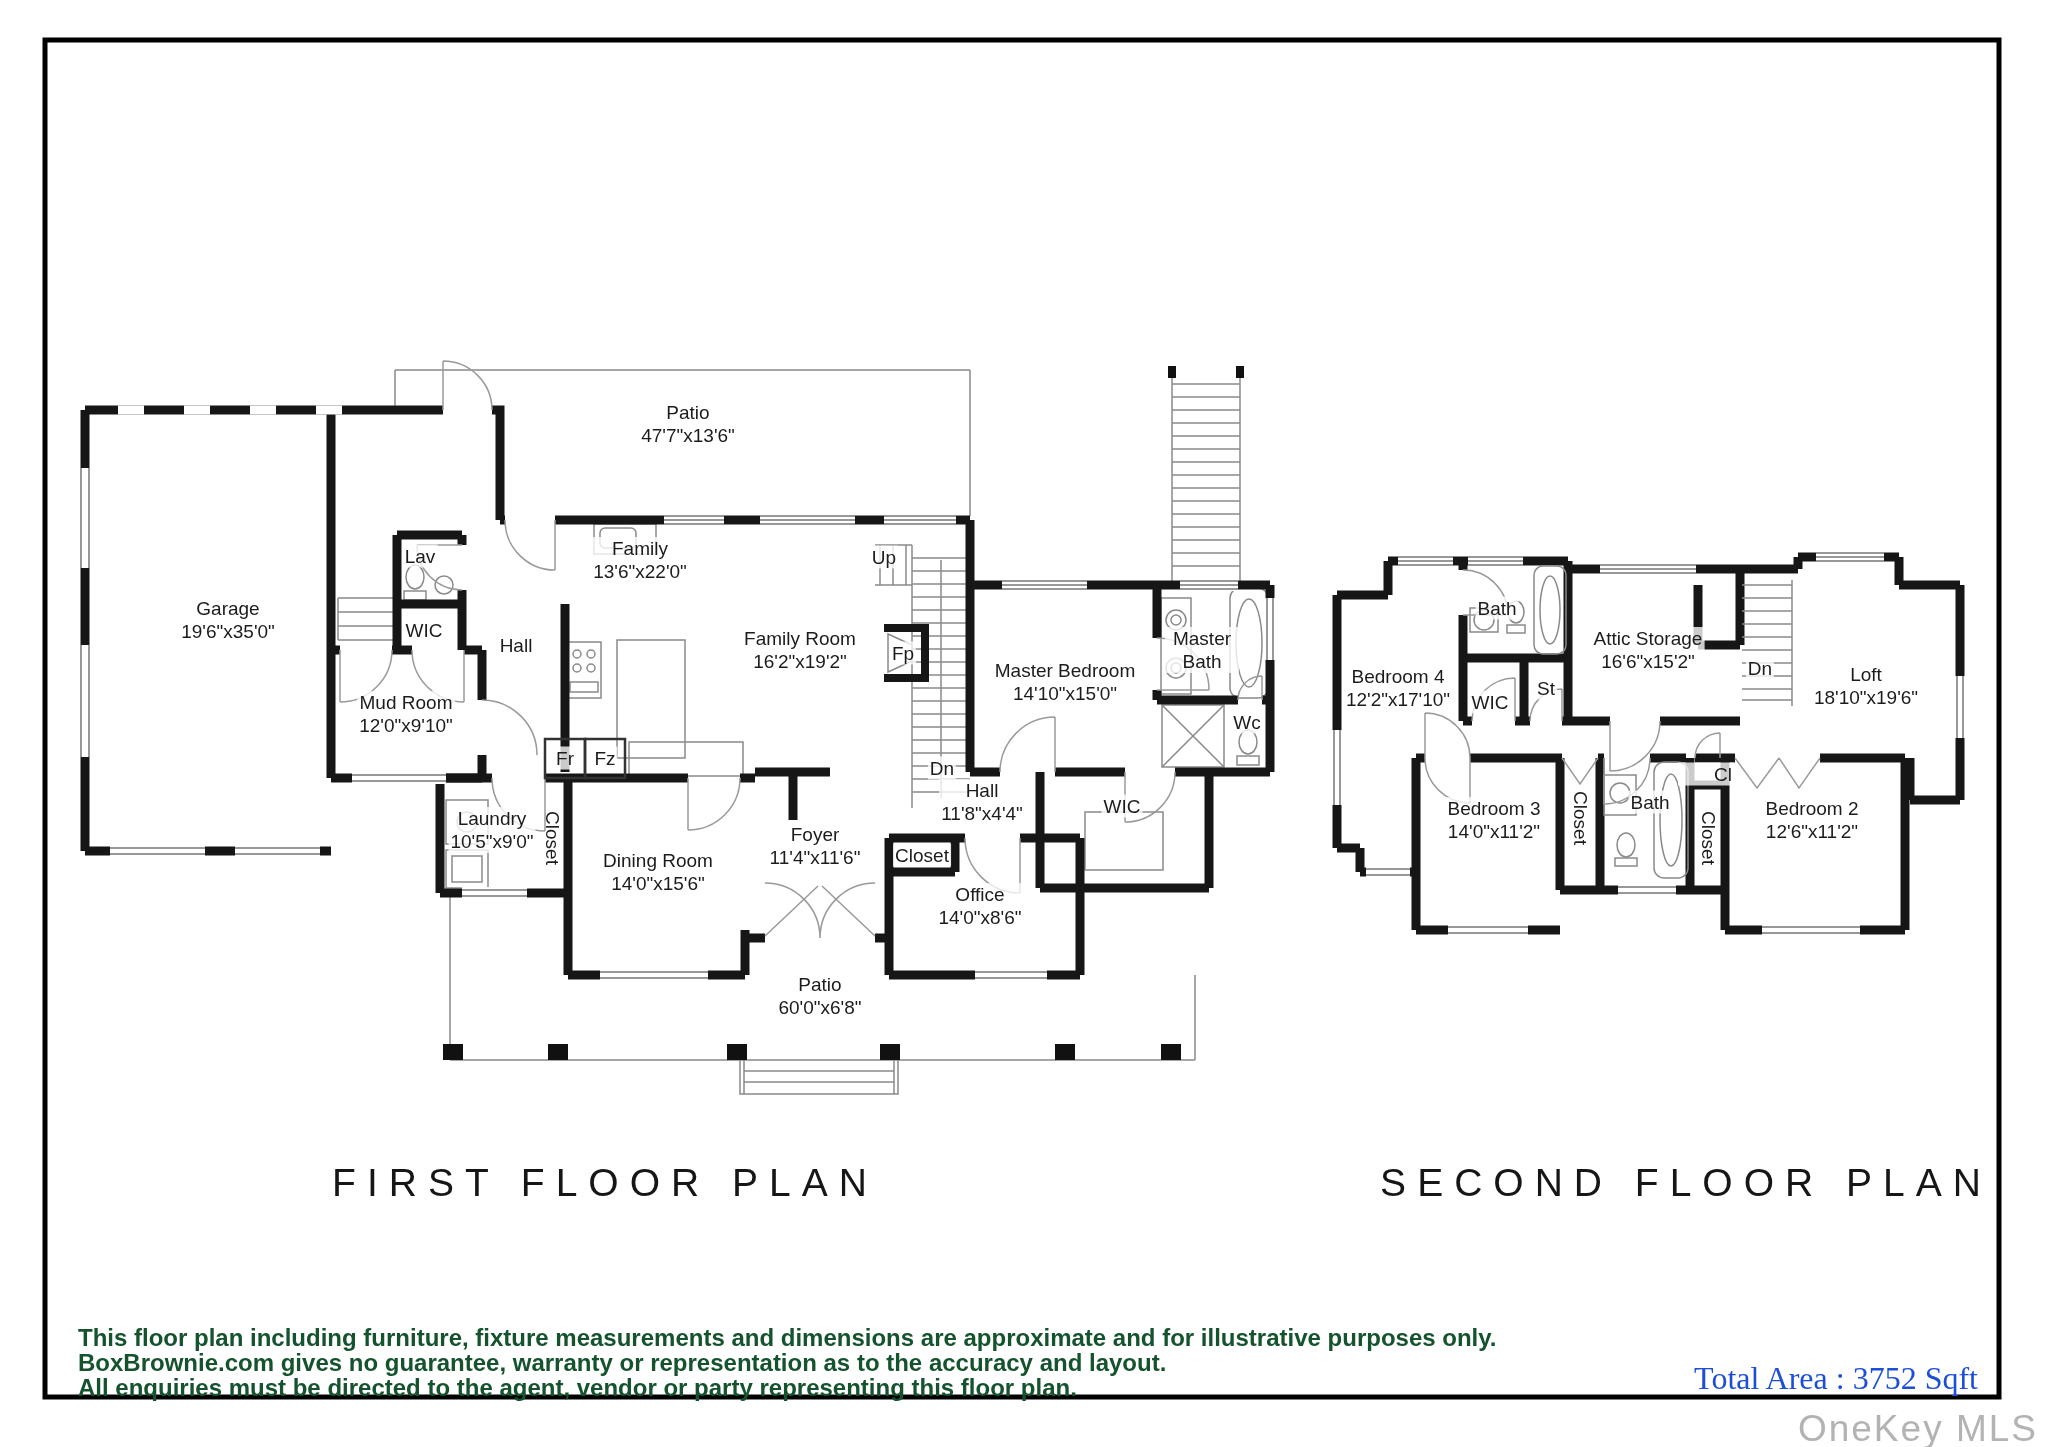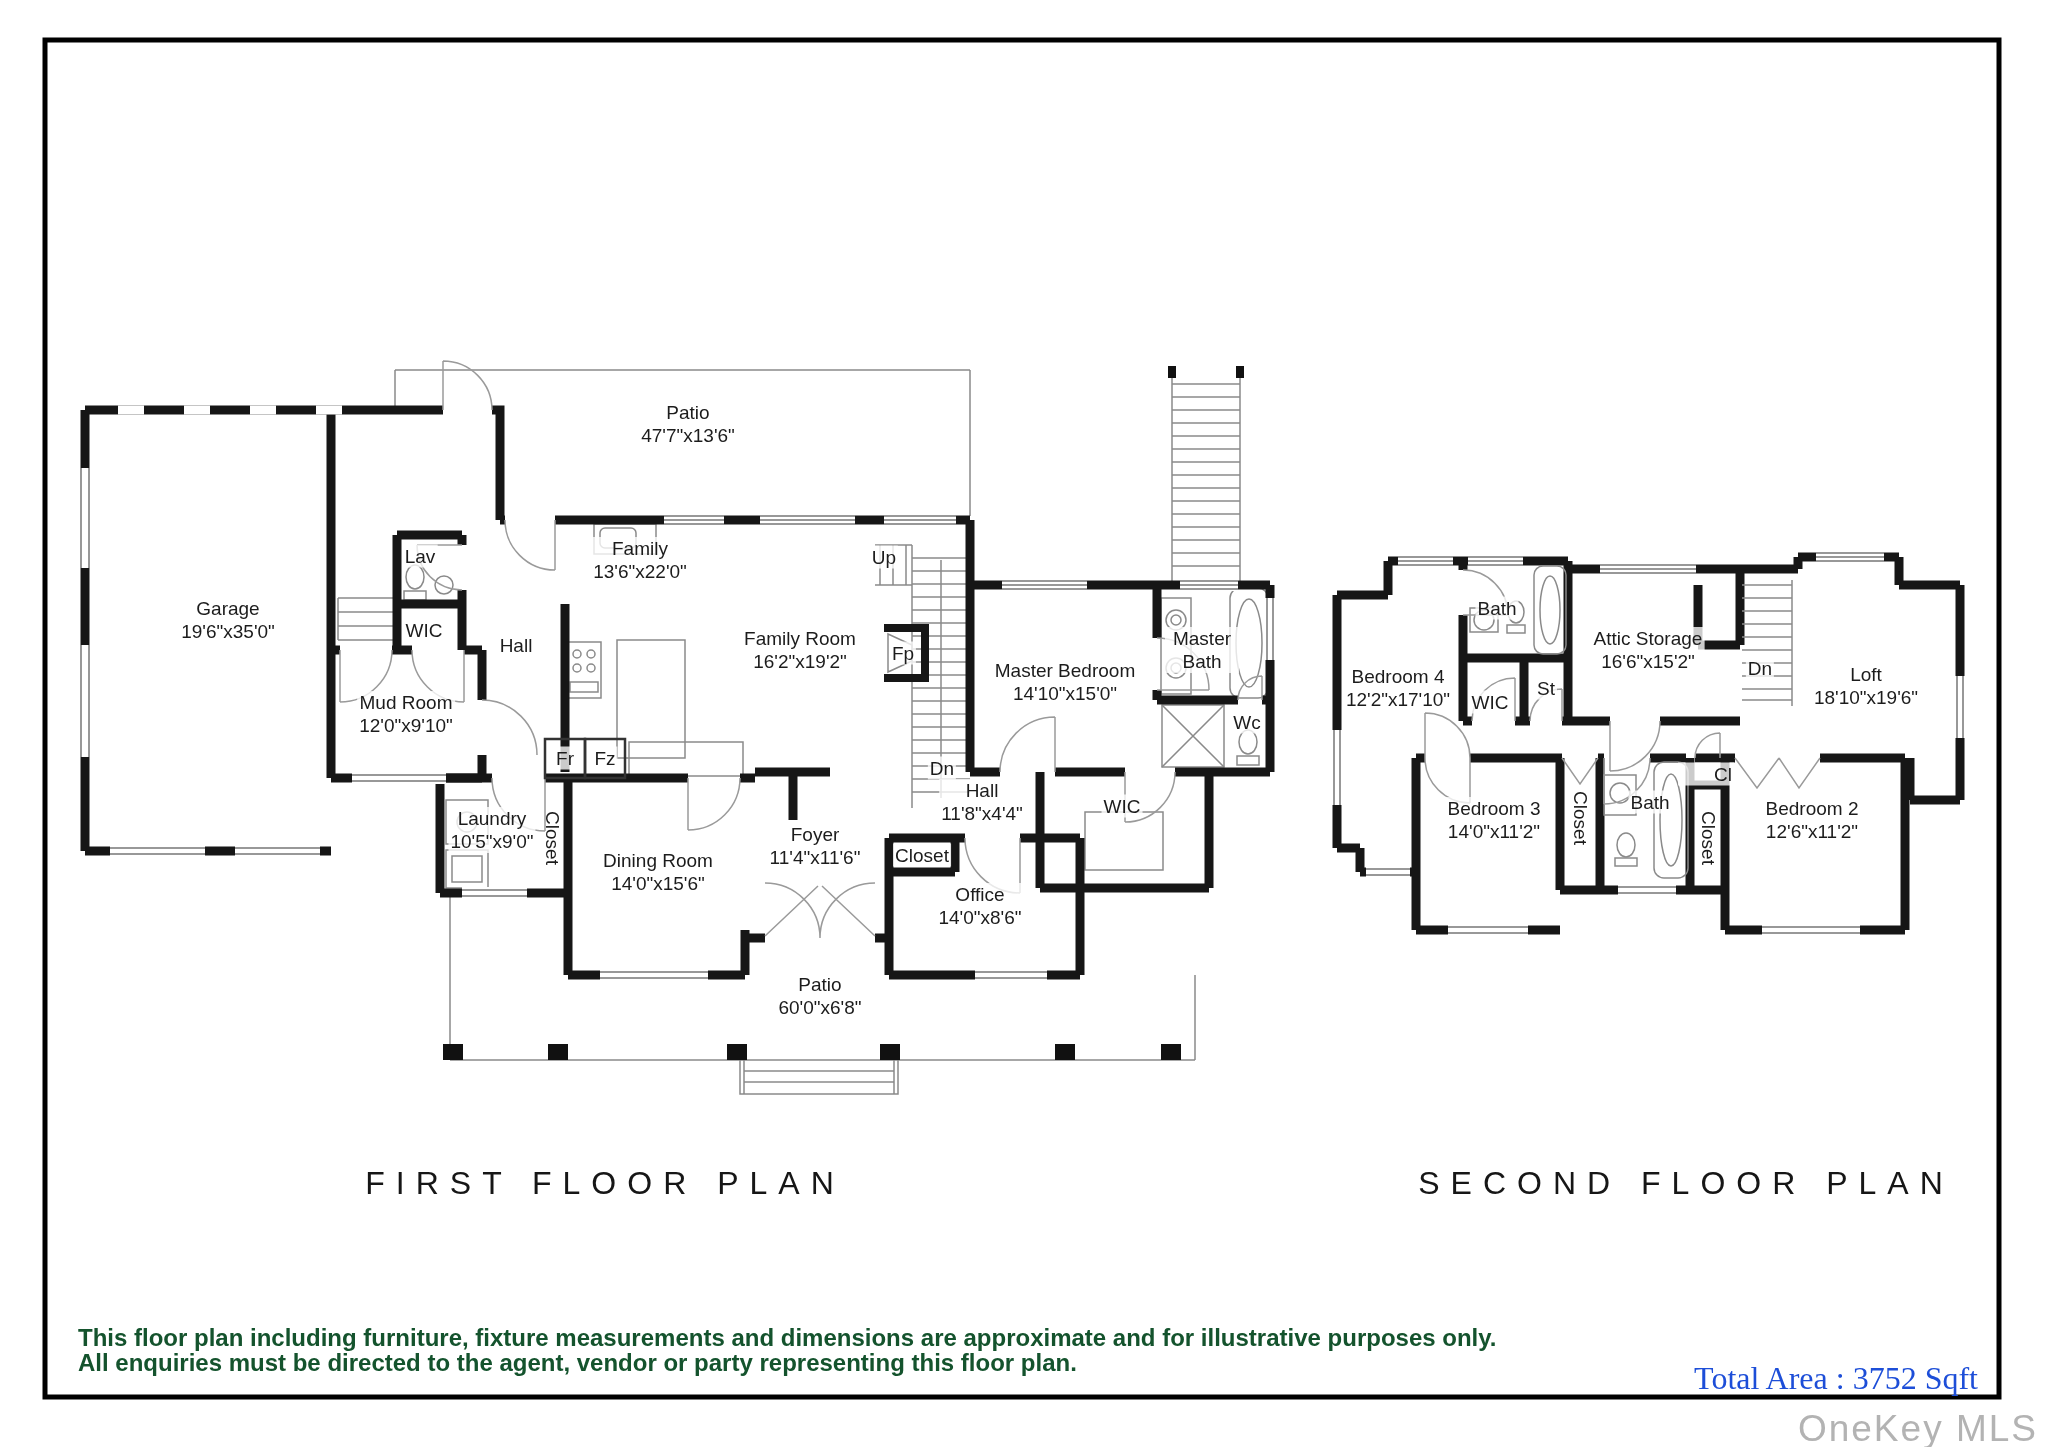--- a/index.html
+++ b/index.html
@@ -4,21 +4,21 @@
 <style>
   html,body{margin:0;padding:0;background:#fff;}
   .page{position:relative;width:2048px;height:1447px;background:#fff;overflow:hidden;
         font-family:"Liberation Sans",sans-serif;color:#1d1d1d;}
   svg.plan{position:absolute;left:0;top:0;}
   .room-label{position:absolute;transform:translate(-50%,-50%);text-align:center;
     font-size:19px;line-height:23px;color:#1c1c1c;background:rgba(255,255,255,.78);
     padding:0 2px;white-space:nowrap;}
   .room-label.rot{transform:translate(-50%,-50%) rotate(90deg);background:transparent;}
   .room-label.wrap{white-space:normal;}
-  .plan-title{position:absolute;transform:translate(-50%,-50%);font-size:32px;
+  .plan-title{position:absolute;transform:translate(-50%,-50%);font-size:39px;
     letter-spacing:11px;color:#141414;white-space:nowrap;}
   .disclaimer{position:absolute;left:78px;top:1325px;font-size:24px;line-height:25px;color:#14532d;font-weight:bold;}
   .total-area{position:absolute;right:70px;top:1360px;font-size:32px;color:#1d4ed8;font-family:Liberation Serif, serif;}
   .watermark{position:absolute;right:10px;top:1408px;font-size:37px;color:#b3b3b3;letter-spacing:2px;}
 </style>
 </head>
 <body>
 
 <div class="page">
 
@@ -403,20 +403,21 @@
         <div>Bedroom 2</div>
         <div>12'6"x11'2"</div>
       </div>
     </div>
 
   <div class="plan-title" style="left: 605px; top: 1183px; color: rgb(22, 22, 22);">FIRST FLOOR PLAN</div>
   <div class="plan-title" style="left: 1686px; top: 1183px; color: rgb(22, 22, 22);">SECOND FLOOR PLAN</div>
 
   <div class="disclaimer">
     <div>This floor plan including furniture, fixture measurements and dimensions are approximate and for illustrative purposes only.</div>
+    <div>BoxBrownie.com gives no guarantee, warranty or representation as to the accuracy and layout.</div>
     <div>All enquiries must be directed to the agent, vendor or party representing this floor plan.</div>
   </div>
 
   <div class="total-area">Total Area : 3752 Sqft</div>
 
   <div class="watermark" style="color: rgb(179, 179, 179);">OneKey MLS</div>
 
 </div>
 
 </body></html>

